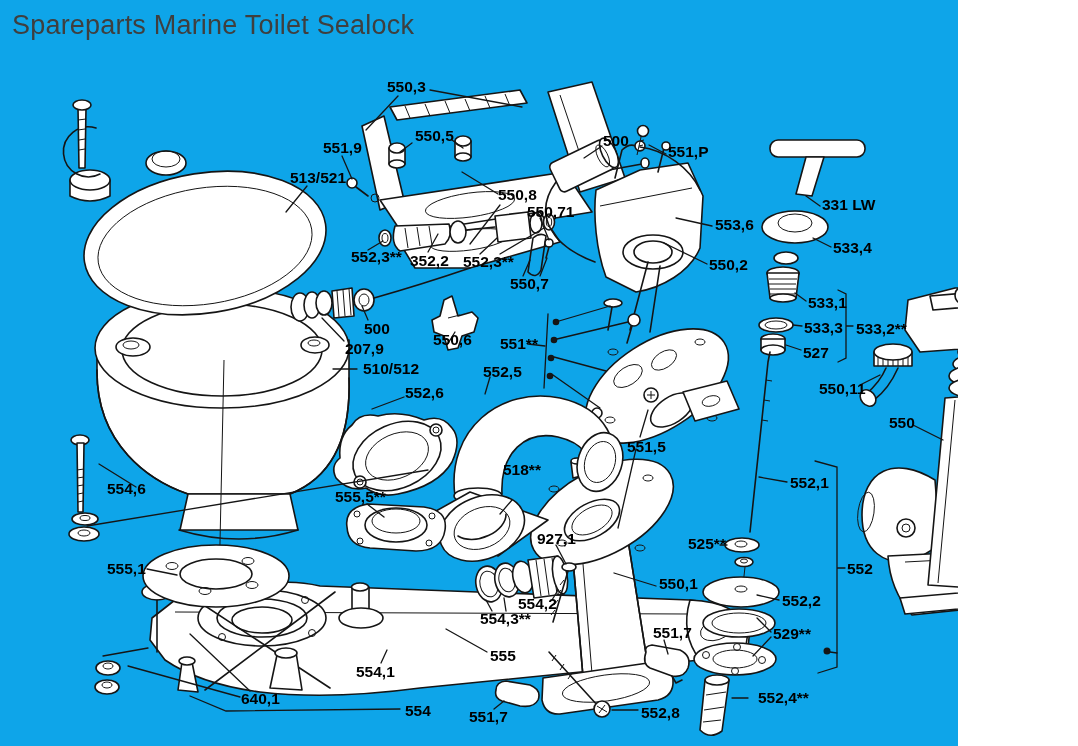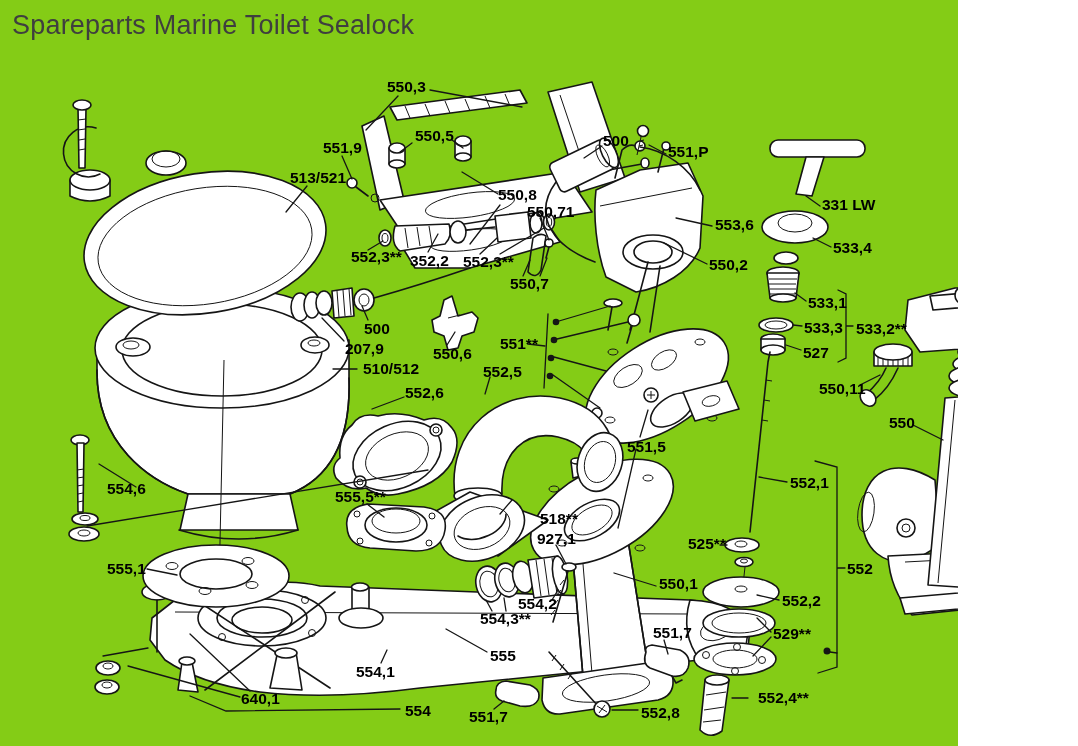--- a/index.html
+++ b/index.html
@@ -1,16 +1,16 @@
 <!DOCTYPE html>
 <html><head>
 <meta charset="utf-8">
 <style>
   html,body{margin:0;padding:0;background:#fff;}
-  #stage{position:relative;width:958px;height:746px;background:#84cc16;overflow:hidden;
+  #stage{position:relative;width:958px;height:746px;background:#0ea5e9;overflow:hidden;
          font-family:"Liberation Sans",sans-serif;}
   #page-title{position:absolute;left:12px;top:10px;margin:0;font-size:27px;font-weight:400;
               color:#3f3f3f;letter-spacing:.2px;font-family:"Liberation Sans",sans-serif;}
   #drawing{position:absolute;left:0;top:0;z-index:1;}
   #labels-layer{position:absolute;left:0;top:0;width:100%;height:100%;z-index:2;pointer-events:none;}
   .part-label{position:absolute;font:700 15.5px/1.05 "Liberation Sans",sans-serif;color:#000;
               white-space:nowrap;}
   svg *{vector-effect:non-scaling-stroke;}
   .ln{fill:none;stroke:#151515;stroke-width:1.6;stroke-linecap:round;stroke-linejoin:round;}
   .fw{fill:#ffffff;stroke:#151515;stroke-width:1.6;stroke-linecap:round;stroke-linejoin:round;}
@@ -426,32 +426,32 @@
       <span class="part-label" style="left: 351px; top: 249px;">552,3**</span>
       <span class="part-label" style="left: 410px; top: 253px;">352,2</span>
       <span class="part-label" style="left: 463px; top: 254px;">552,3**</span>
       <span class="part-label" style="left: 510px; top: 276px;">550,7</span>
       <span class="part-label" style="left: 808px; top: 295px;">533,1</span>
       <span class="part-label" style="left: 804px; top: 320px;">533,3</span>
       <span class="part-label" style="left: 856px; top: 321px;">533,2**</span>
       <span class="part-label" style="left: 803px; top: 345px;">527</span>
       <span class="part-label" style="left: 364px; top: 321px;">500</span>
       <span class="part-label" style="left: 345px; top: 341px;">207,9</span>
-      <span class="part-label" style="left: 433px; top: 346px;">550,6</span>
+      <span class="part-label" style="left: 433px; top: 332px;">550,6</span>
       <span class="part-label" style="left: 500px; top: 336px;">551**</span>
       <span class="part-label" style="left: 363px; top: 361px;">510/512</span>
       <span class="part-label" style="left: 405px; top: 385px;">552,6</span>
       <span class="part-label" style="left: 483px; top: 364px;">552,5</span>
       <span class="part-label" style="left: 819px; top: 381px;">550,11</span>
       <span class="part-label" style="left: 889px; top: 415px;">550</span>
       <span class="part-label" style="left: 627px; top: 439px;">551,5</span>
       <span class="part-label" style="left: 107px; top: 481px;">554,6</span>
       <span class="part-label" style="left: 790px; top: 475px;">552,1</span>
       <span class="part-label" style="left: 335px; top: 489px;">555,5**</span>
-      <span class="part-label" style="left: 503px; top: 511px; margin-left: 37px;">518**</span>
+      <span class="part-label" style="left: 503px; top: 462px;">518**</span>
       <span class="part-label" style="left: 537px; top: 531px;">927,1</span>
       <span class="part-label" style="left: 688px; top: 536px;">525**</span>
       <span class="part-label" style="left: 847px; top: 561px;">552</span>
       <span class="part-label" style="left: 107px; top: 561px;">555,1</span>
       <span class="part-label" style="left: 659px; top: 576px;">550,1</span>
       <span class="part-label" style="left: 782px; top: 593px;">552,2</span>
       <span class="part-label" style="left: 518px; top: 596px;">554,2</span>
       <span class="part-label" style="left: 773px; top: 626px;">529**</span>
       <span class="part-label" style="left: 480px; top: 611px;">554,3**</span>
       <span class="part-label" style="left: 653px; top: 625px;">551,7</span>

